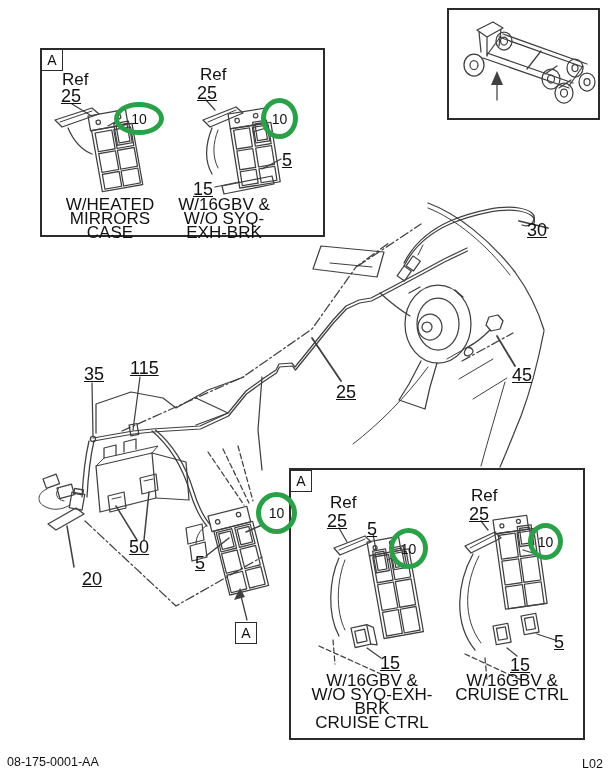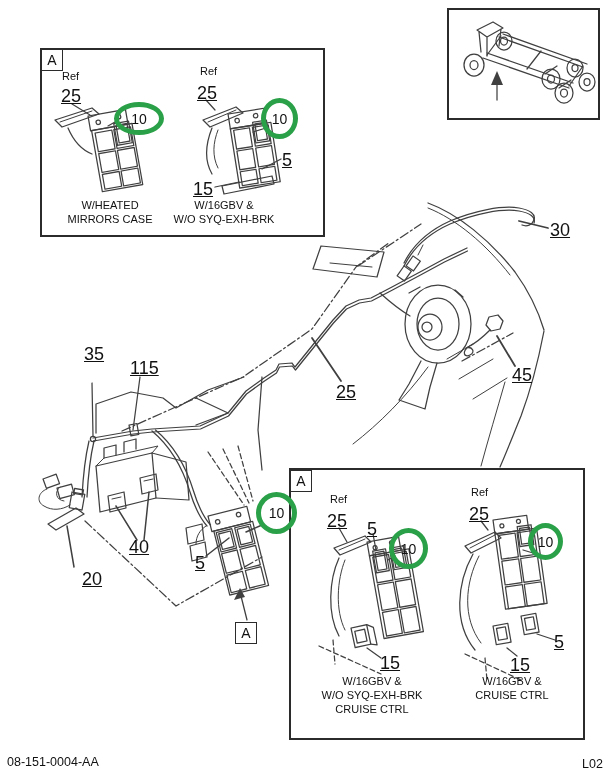--- a/index.html
+++ b/index.html
@@ -2,22 +2,22 @@
 <html><head>
 <meta charset="utf-8">
 <style>
   html,body{margin:0;padding:0;background:#fff;}
   .page{position:relative;width:610px;height:777px;background:#ffffff;
         font-family:"Liberation Sans",sans-serif;color:#111;overflow:hidden;}
   svg{display:block;}
   .art{position:absolute;left:0;top:0;}
   .lbl{position:absolute;white-space:nowrap;z-index:7;}
   .callout{font-size:18px;text-decoration:underline;}
-  .ref{font-size:11px;}
-  .caption{position:absolute;font-size:11px;line-height:14px;text-align:center;z-index:7;}
+  .ref{font-size:17px;}
+  .caption{position:absolute;font-size:17px;line-height:14px;text-align:center;z-index:7;}
   .caption span{display:block;}
   .inset{position:absolute;background:#fff;border:2px solid #2b2b2b;box-sizing:border-box;z-index:2;}
   .marker{position:absolute;width:22px;height:22px;border:1.6px solid #2b2b2b;font-size:14px;
           display:flex;align-items:center;justify-content:center;box-sizing:border-box;
           background:#fff;z-index:7;}
   .ring{position:absolute;border:5px solid #2aa148;border-radius:50%;display:flex;
         align-items:center;justify-content:center;box-sizing:border-box;font-size:14px;
         z-index:6;}
   .stroke{stroke:#404040;fill:none;stroke-width:1.25;stroke-linecap:round;stroke-linejoin:round;}
   .thin{stroke-width:1;}
@@ -323,26 +323,26 @@
   <div class="caption" style="left:297px;top:674px;width:150px;">
     <span>W/16GBV &amp;</span>
     <span>W/O SYQ-EXH-BRK</span>
     <span>CRUISE CTRL</span>
   </div>
   <div class="caption" style="left:435px;top:674px;width:154px;">
     <span>W/16GBV &amp;</span>
     <span>CRUISE CTRL</span>
   </div>
 
-  <span class="lbl callout" style="left:84px;top:344px;">35</span>
+  <span class="lbl callout" style="left:84px;top:364px;">35</span>
   <span class="lbl callout" style="left:130px;top:358px;">115</span>
   <span class="lbl callout" style="left:336px;top:382px;">25</span>
-  <span class="lbl callout" style="left:550px;top:220px;">30</span>
+  <span class="lbl callout" style="left:527px;top:220px;">30</span>
   <span class="lbl callout" style="left:512px;top:365px;">45</span>
-  <span class="lbl callout" style="left:129px;top:537px;">40</span>
+  <span class="lbl callout" style="left:129px;top:537px;">50</span>
   <span class="lbl callout" style="left:82px;top:569px;">20</span>
   <span class="lbl callout" style="left:195px;top:553px;">5</span>
   <div class="marker" style="left:235px;top:622px;">
     <span>A</span>
   </div>
 
   <div class="ring" style="left: 114px; top: 102px; width: 50px; height: 33px; border-color: rgb(42, 161, 72);">
     <span>10</span>
   </div>
   <div class="ring" style="left: 261px; top: 98px; width: 37px; height: 41px; border-color: rgb(42, 161, 72);">
@@ -351,16 +351,16 @@
   <div class="ring" style="left: 256px; top: 492px; width: 41px; height: 42px; border-color: rgb(42, 161, 72);">
     <span>10</span>
   </div>
   <div class="ring" style="left: 389px; top: 528px; width: 39px; height: 41px; border-color: rgb(42, 161, 72);">
     <span>10</span>
   </div>
   <div class="ring" style="left: 528px; top: 523px; width: 35px; height: 37px; border-color: rgb(42, 161, 72);">
     <span>10</span>
   </div>
 
-  <span class="footer" style="left:7px;top:755px;">08-151-0004-AA</span>
+  <span class="footer" style="left:7px;top:755px;">08-175-0001-AA</span>
   <span class="footer" style="left:582px;top:757px;">L02</span>
 
 </div>
 
 </body></html>

